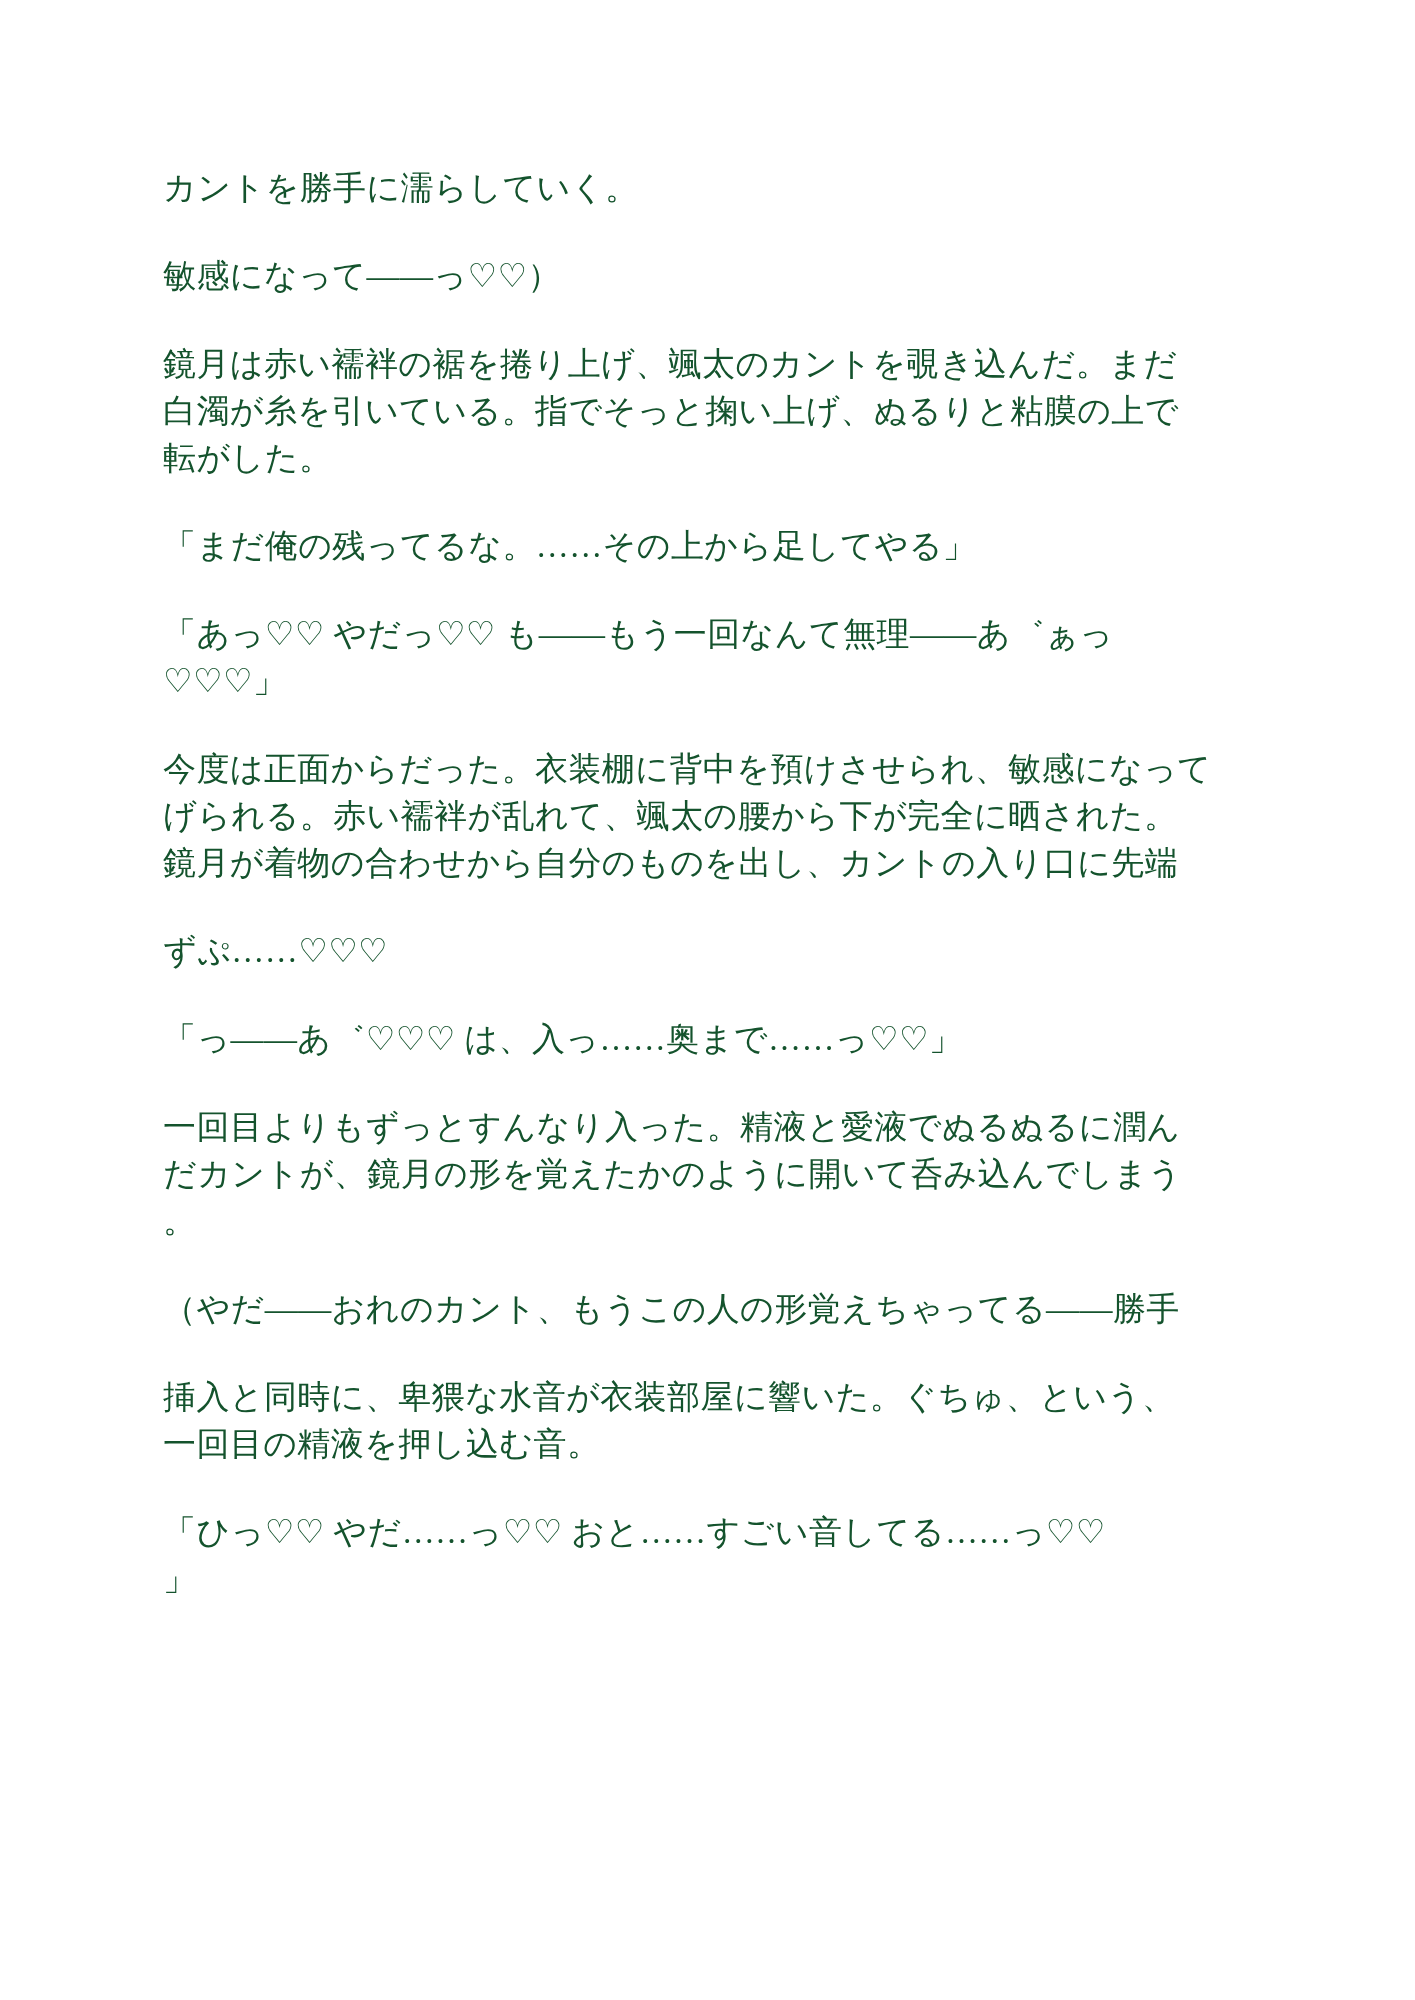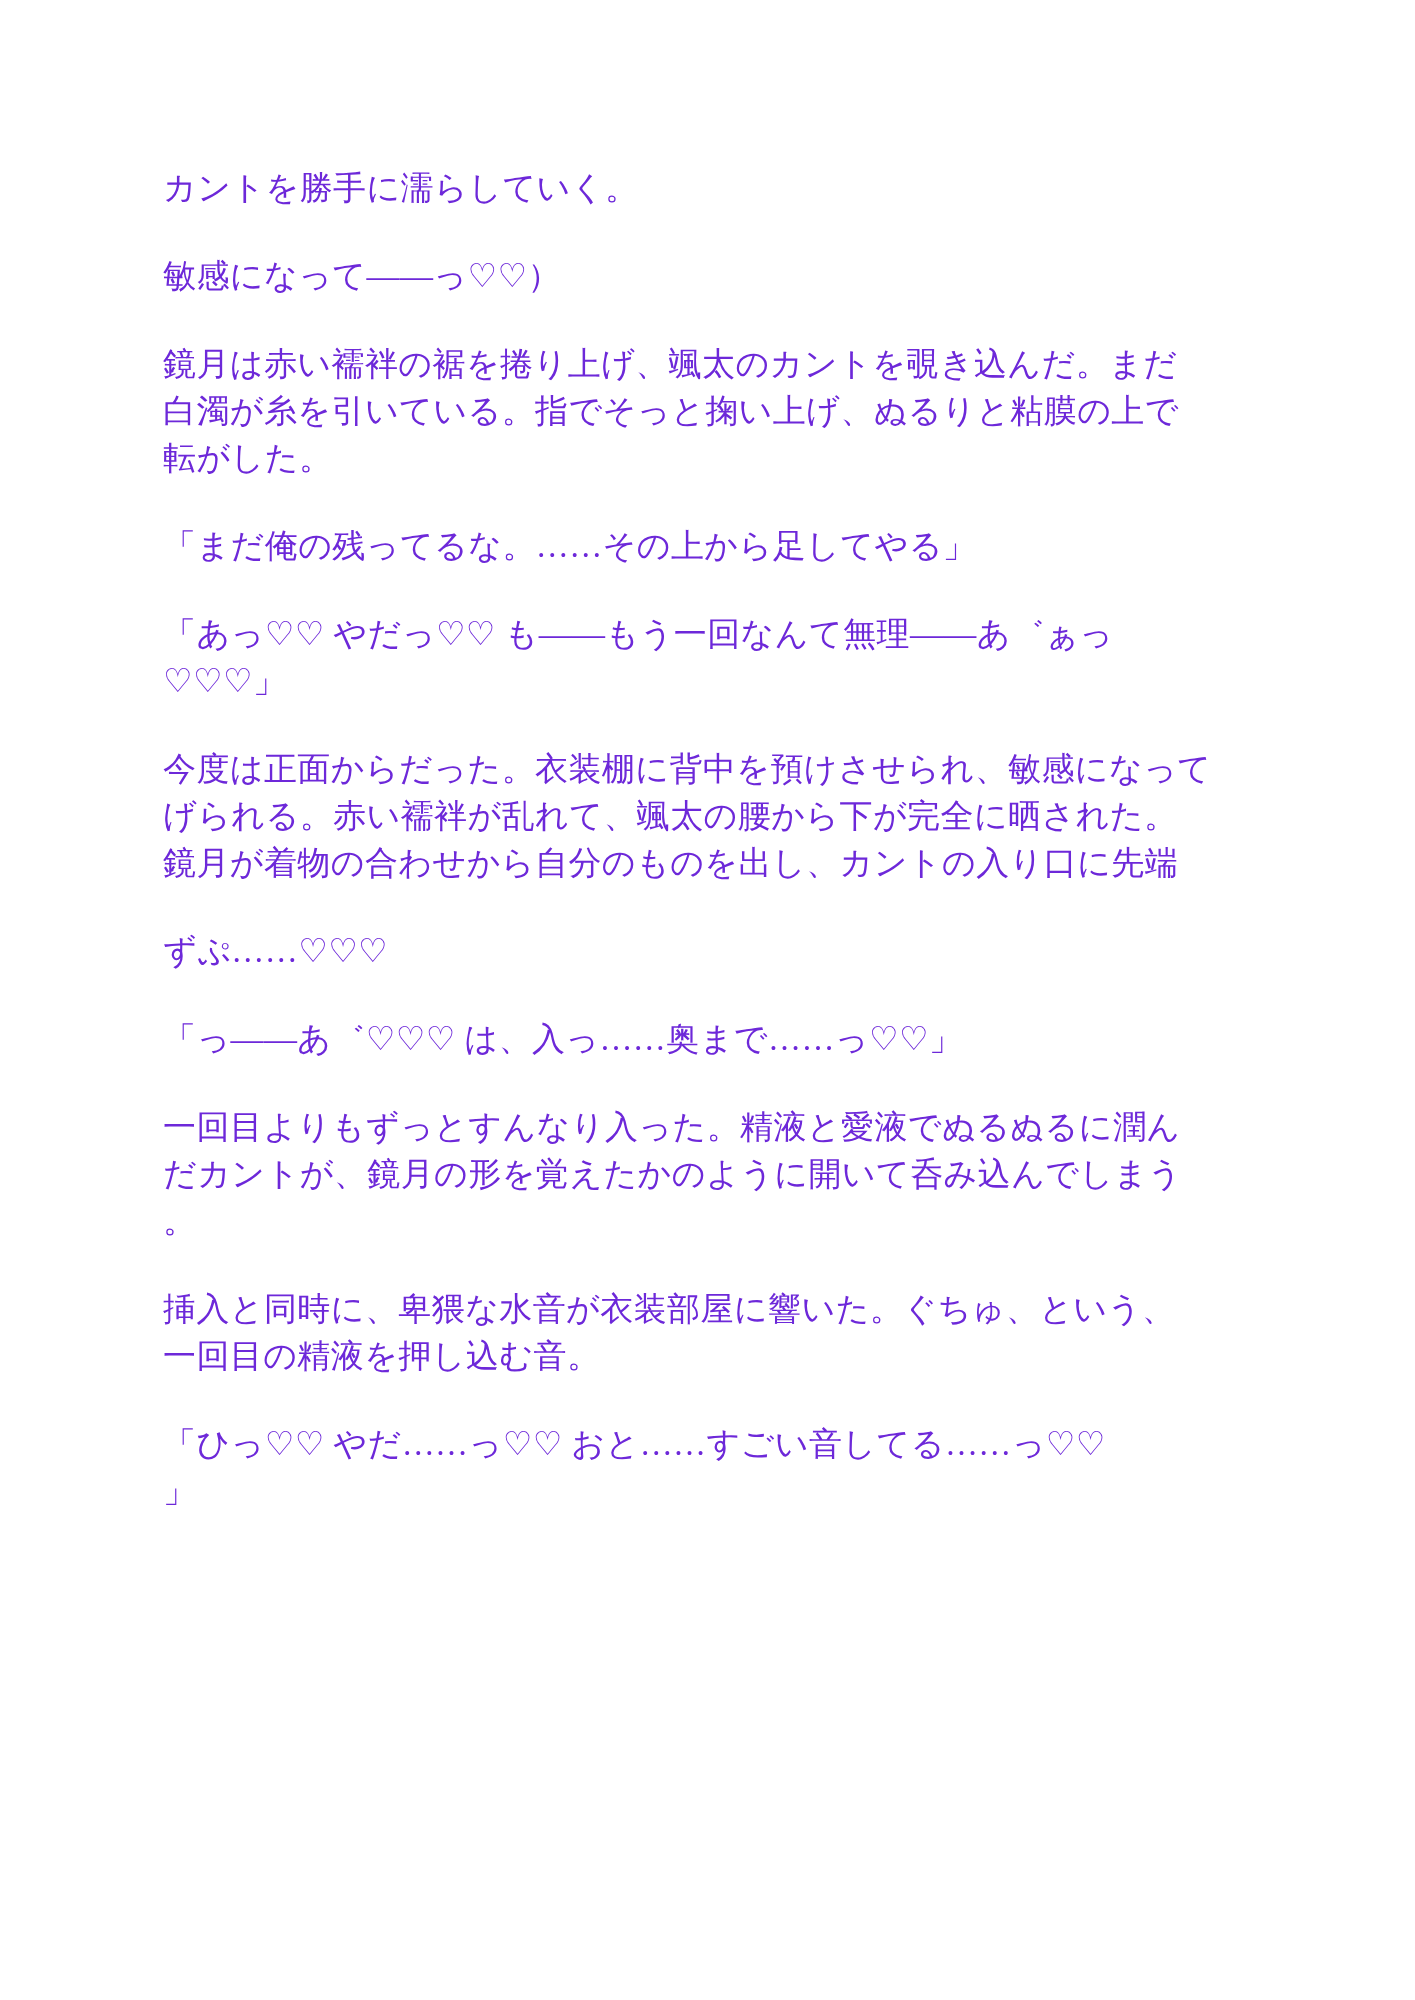--- a/index.html
+++ b/index.html
@@ -3,21 +3,21 @@
 <meta charset="utf-8">
 <style>
   html, body { margin: 0; padding: 0; background: #ffffff; }
   .page {
     position: relative;
     width: 1415px;
     height: 2000px;
     background: #ffffff;
     overflow: hidden;
     font-family: "Liberation Serif", "DejaVu Serif", "DejaVu Sans", serif;
-    color: #6d28d9;
+    color: #14532d;
   }
   .text-column {
     position: absolute;
     left: 163px;
     top: 165px;
     width: 1010px;
     font-size: 33px;
     line-height: 47px;
     letter-spacing: 0.4px;
   }
@@ -77,20 +77,21 @@
 
     <p class="block">
       </p>
       <div class="line">一回目よりもずっとすんなり入った。精液と愛液でぬるぬるに潤ん</div>
       <div class="line">だカントが、鏡月の形を覚えたかのように開いて呑み込んでしまう</div>
       <div class="line">。</div>
     <p></p>
 
     <p class="block">
       </p>
+      <div class="line">（やだ——おれのカント、もうこの人の形覚えちゃってる——勝手</div>
     <p></p>
 
     <p class="block">
       </p>
       <div class="line">挿入と同時に、卑猥な水音が衣装部屋に響いた。ぐちゅ、という、</div>
       <div class="line">一回目の精液を押し込む音。</div>
     <p></p>
 
     <p class="block">
       </p>

